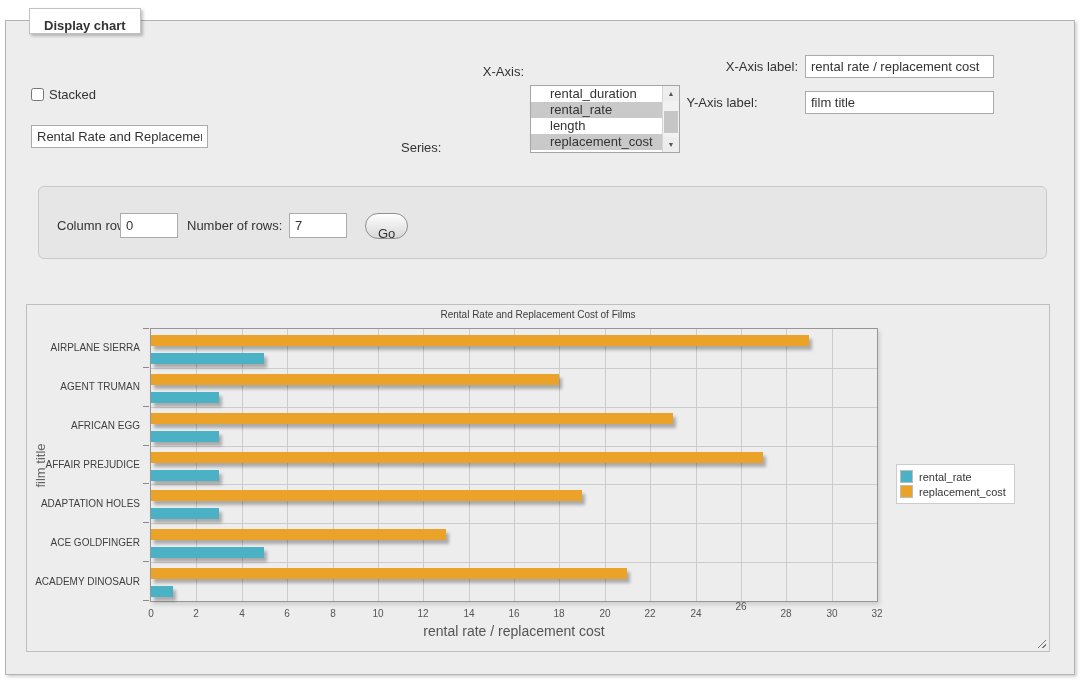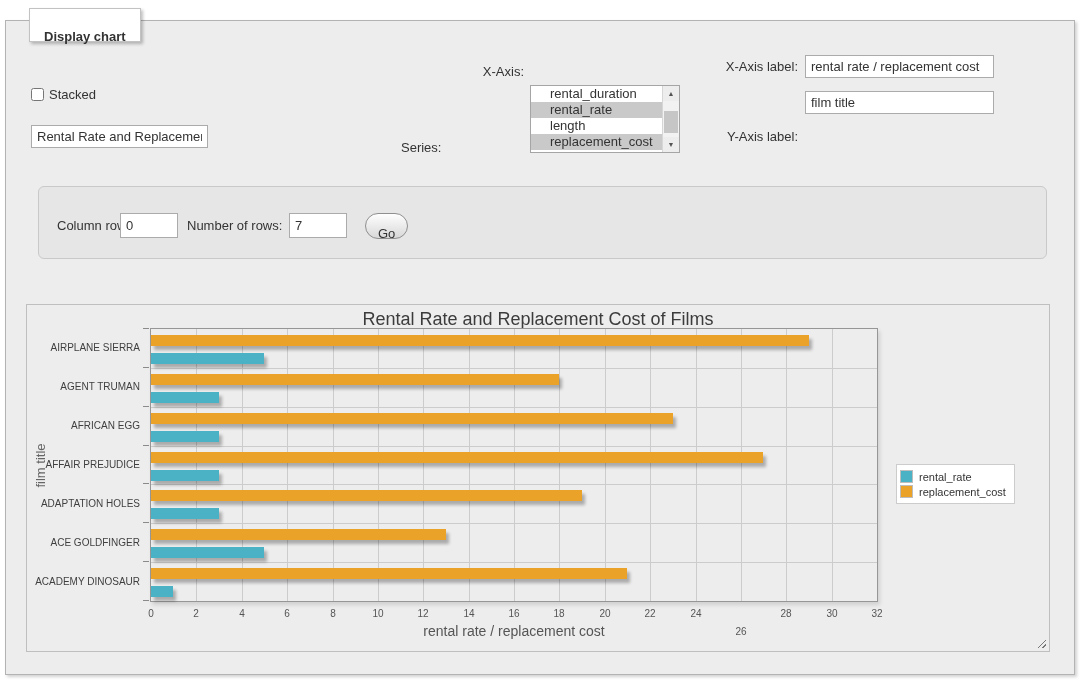--- a/index.html
+++ b/index.html
@@ -5,38 +5,38 @@
   * { margin:0; padding:0; box-sizing:border-box; }
   html,body { background:#ffffff; }
   body { font-family:"Liberation Sans", sans-serif; font-size:13px; color:#333; }
   #root { position:relative; width:1081px; height:681px; background:#fff; overflow:hidden; }
 
   
   .fieldset { position:absolute; left:5px; top:20px; width:1070px; height:655px;
               background:#ededed; border:1px solid #b3b3b3;
               box-shadow:2px 2px 3px rgba(0,0,0,0.18); }
   .legendbox { position:absolute; left:23px; top:-13px; height:26px; line-height:24px;
-               padding:16px 14px; background:#ffffff; border:1px solid #c2c2c2;
+               padding:5px 14px; background:#ffffff; border:1px solid #c2c2c2;
                box-shadow:2px 2px 3px rgba(0,0,0,0.25); font-weight:bold; color:#333; }
 
   
   .radio-row { position:absolute; left:25px; top:32px; display:flex; align-items:center; gap:12px; }
   .rb { display:inline-flex; align-items:center; gap:4px; cursor:default; }
   input[type=radio], input[type=checkbox] { width:13px; height:13px; accent-color:#4d4d4d; }
   .stacked-row { position:absolute; left:25px; top:66px; display:inline-flex; align-items:center; gap:5px; }
 
   input[type=text] { border:1px solid #ababab; background:#fff; color:#333;
                      font-family:"Liberation Sans",sans-serif; font-size:13px; padding:0 5px; }
   .title-input { position:absolute; left:25px; top:104px; width:177px; height:23px; }
 
   .lbl { position:absolute; color:#333; }
   .xaxis-lbl   { left:395px; top:40px;  width:123px; text-align:right; line-height:22px; }
   .series-lbl  { left:395px; top:117px; width:123px; line-height:20px; }
   .xlabel-lbl  { left:640px; top:35px;  width:152px; text-align:right; line-height:22px; }
-  .ylabel-lbl  { left:640px; top:71px;  width:152px; text-align:right; line-height:22px;margin-top:34px; }
+  .ylabel-lbl  { left:640px; top:71px;  width:152px; text-align:center; line-height:22px; }
 
   .select { position:absolute; left:524px; top:37px; width:156px; height:24px; background:#fff;
             border:1px solid #a5a5a5; line-height:22px; padding-left:6px; cursor:default; }
   .select .arrow { position:absolute; right:8px; top:0; font-size:9px; line-height:22px; color:#222; }
 
   .listbox { position:absolute; left:524px; top:64px; width:150px; height:68px;
              background:#fff; border:1px solid #a5a5a5; display:flex; }
   .list-items { flex:1; overflow:hidden; }
   .list-items .item { height:16px; line-height:16px; padding-left:19px; white-space:nowrap; }
   .list-items .item.sel { background:#c9c9c9; }
@@ -56,21 +56,21 @@
   .rp-start-input { position:absolute; left:81px;  top:26px; width:58px; height:25px; }
   .rp-num-input   { position:absolute; left:250px; top:26px; width:58px; height:25px; }
   .go { position:absolute; left:326px; top:26px; height:26px; padding:12px 12px;
         border:1px solid #8f8f8f; border-radius:13px; font-size:13px; color:#333;
         background:linear-gradient(#fefefe,#d8d8d8); font-family:"Liberation Sans",sans-serif; }
 
   
   .chartbox { position:absolute; left:20px; top:283px; width:1024px; height:348px;
               background:#ededed; border:1px solid #bfbfbf; }
   .chart-title { position:absolute; left:0; right:0; top:4px; text-align:center;
-                 font-size:18px; color:#3c3c3c; }
+                 font-size:10px; color:#3c3c3c; }
   .plot { position:absolute; left:123px; top:23px; width:728px; height:274px;
           border:1px solid #969696; background:#ededed;
           box-shadow:2px 3px 4px rgba(0,0,0,0.12); }
   .gl-v { position:absolute; top:0; bottom:0; width:1px; background:#cccccc; }
   .gl-h { position:absolute; left:0; right:0; height:1px; background:#cccccc; }
   .bar { position:absolute; left:0; height:11px; box-shadow:3px 4px 3px rgba(0,0,0,0.28); }
   .ycat { position:absolute; left:0; width:113px; text-align:right; font-size:10px; color:#3f3f3f; }
   .ytick { position:absolute; width:6px; height:1px; background:#8a8a8a; }
   .xtick { position:absolute; width:30px; text-align:center; font-size:10px; color:#555; }
   .xtitle { position:absolute; left:123px; top:318px; width:728px; text-align:center;
@@ -205,19 +205,19 @@
         <div class="xtick" style="left: 245px; top: 303px;">6</div>
         <div class="xtick" style="left: 291px; top: 303px;">8</div>
         <div class="xtick" style="left: 336px; top: 303px;">10</div>
         <div class="xtick" style="left: 381px; top: 303px;">12</div>
         <div class="xtick" style="left: 427px; top: 303px;">14</div>
         <div class="xtick" style="left: 472px; top: 303px;">16</div>
         <div class="xtick" style="left: 517px; top: 303px;">18</div>
         <div class="xtick" style="left: 563px; top: 303px;">20</div>
         <div class="xtick" style="left: 608px; top: 303px;">22</div>
         <div class="xtick" style="left: 654px; top: 303px;">24</div>
-        <div class="xtick" style="left: 699px; top: 321px;">26</div>
+        <div class="xtick" style="left: 699px; top: 296px;">26</div>
         <div class="xtick" style="left: 744px; top: 303px;">28</div>
         <div class="xtick" style="left: 790px; top: 303px;">30</div>
         <div class="xtick" style="left: 835px; top: 303px;">32</div>
       </div>
   </div>
 </div>
 
 </body></html>

